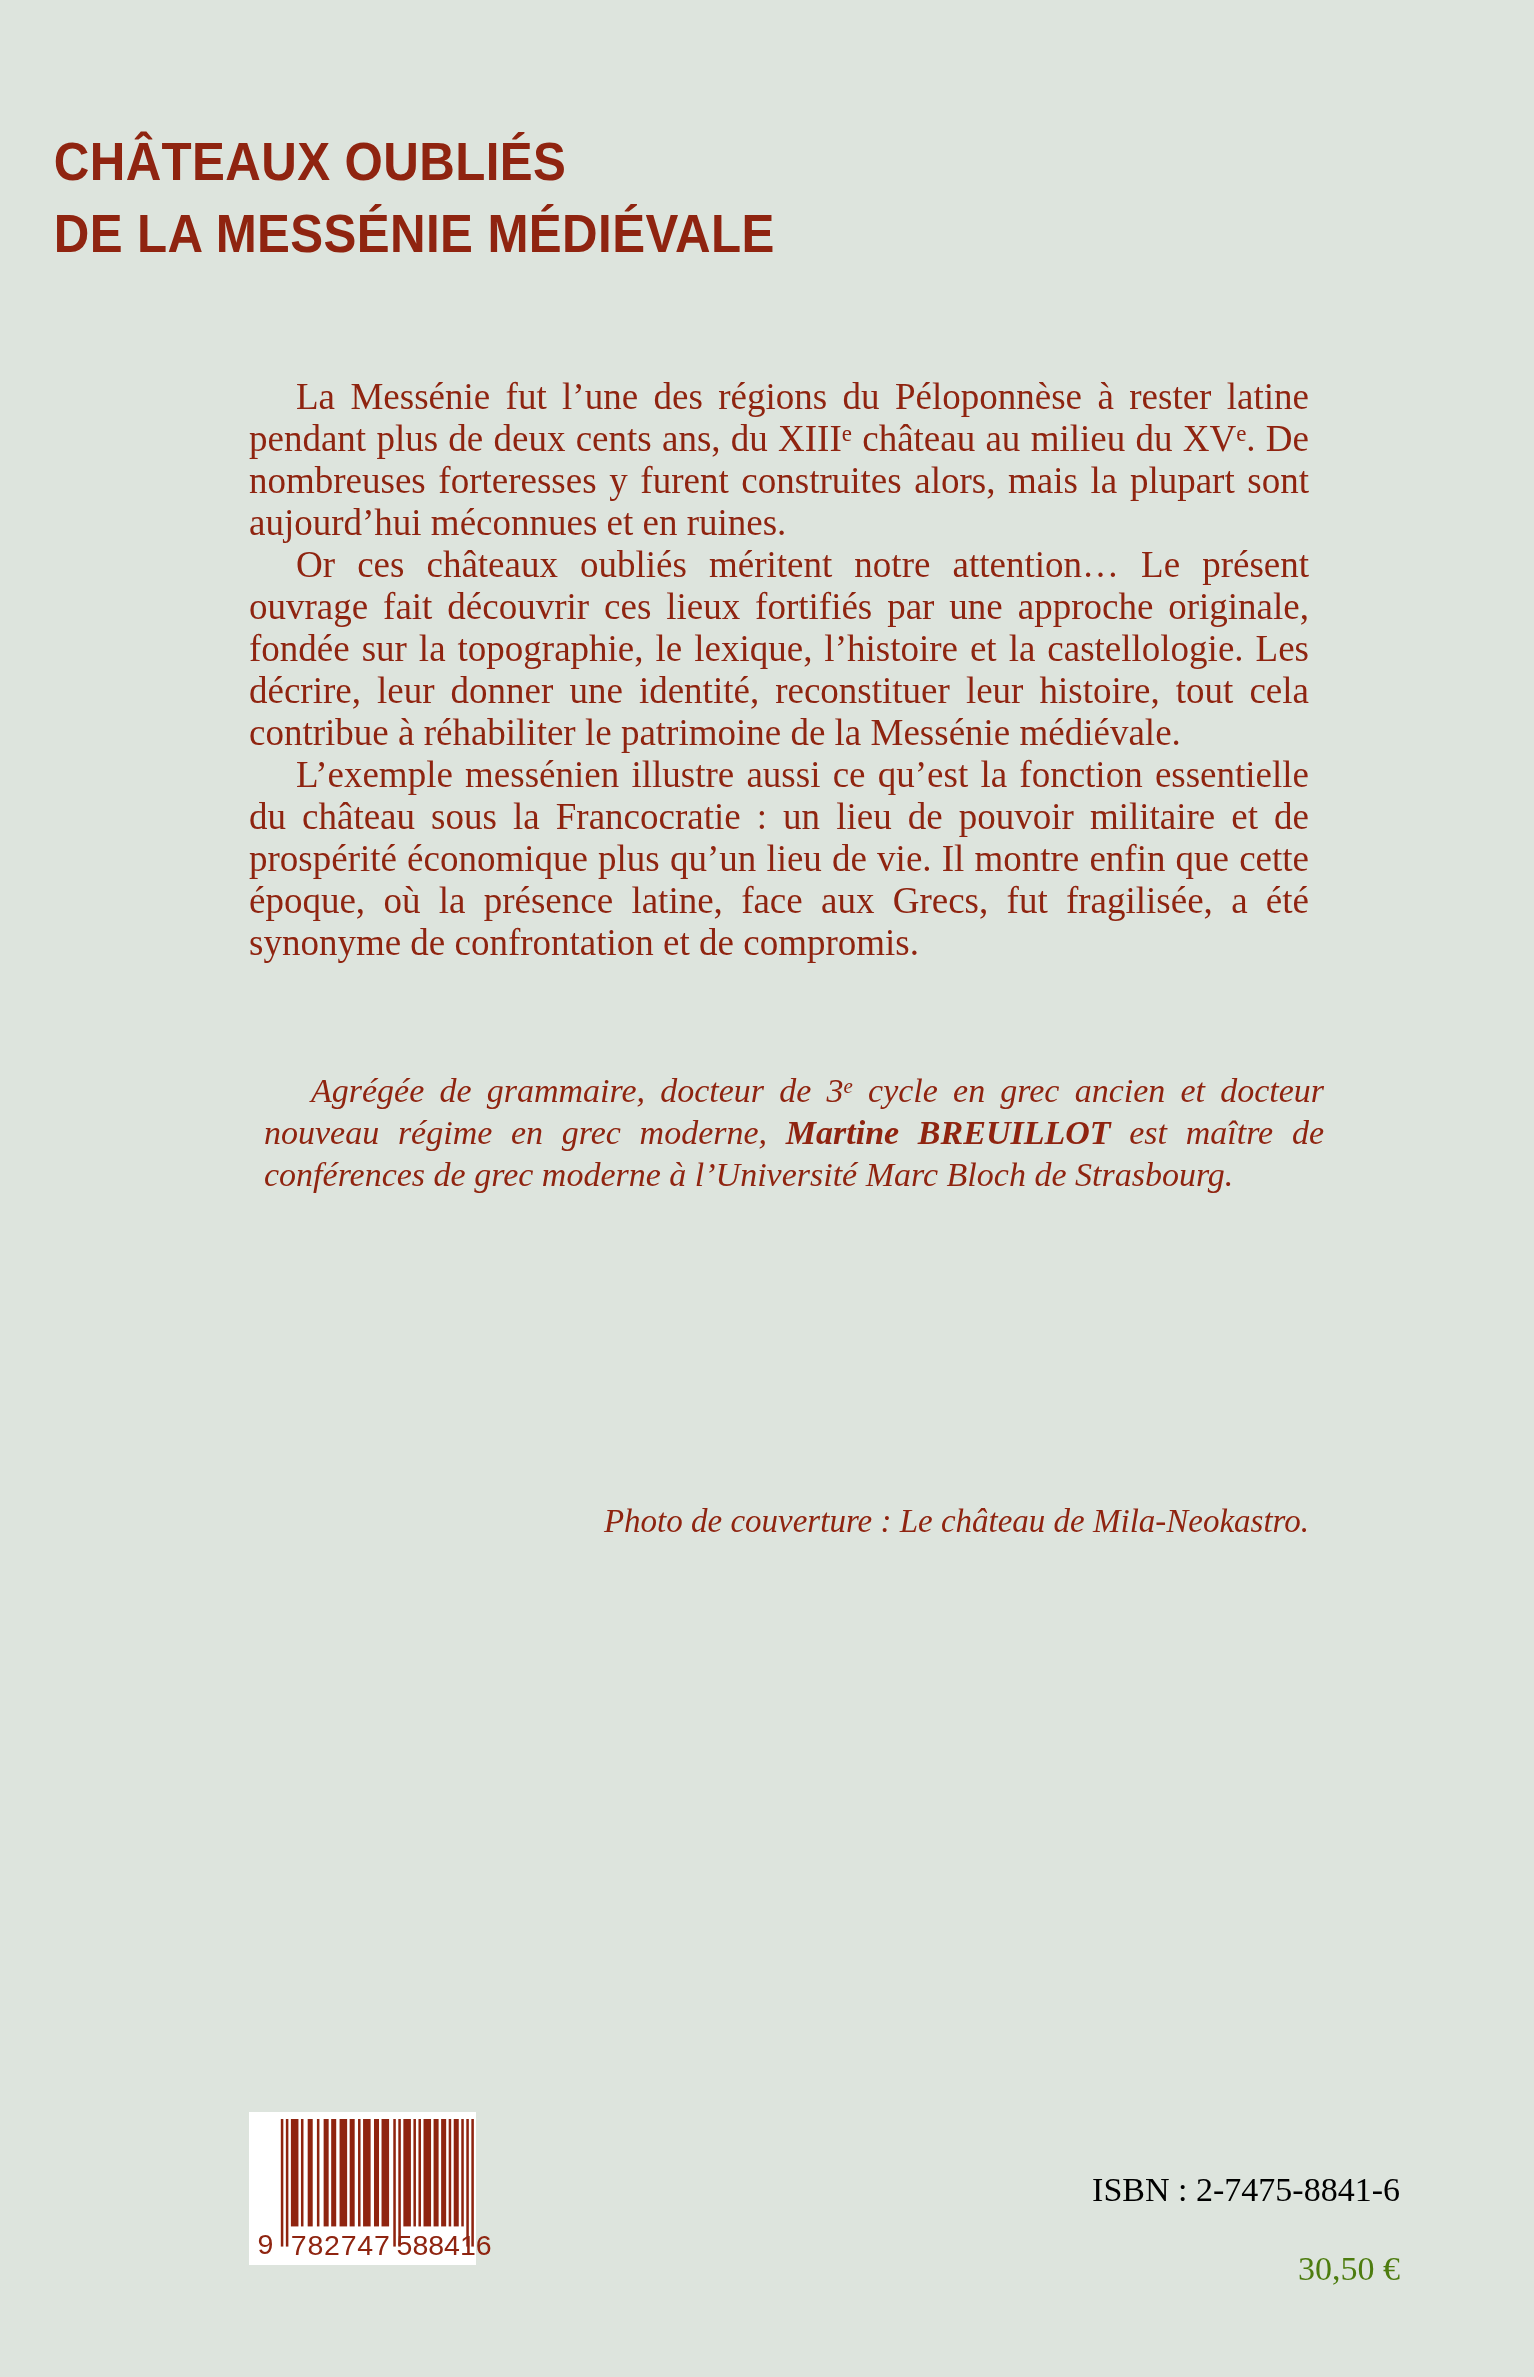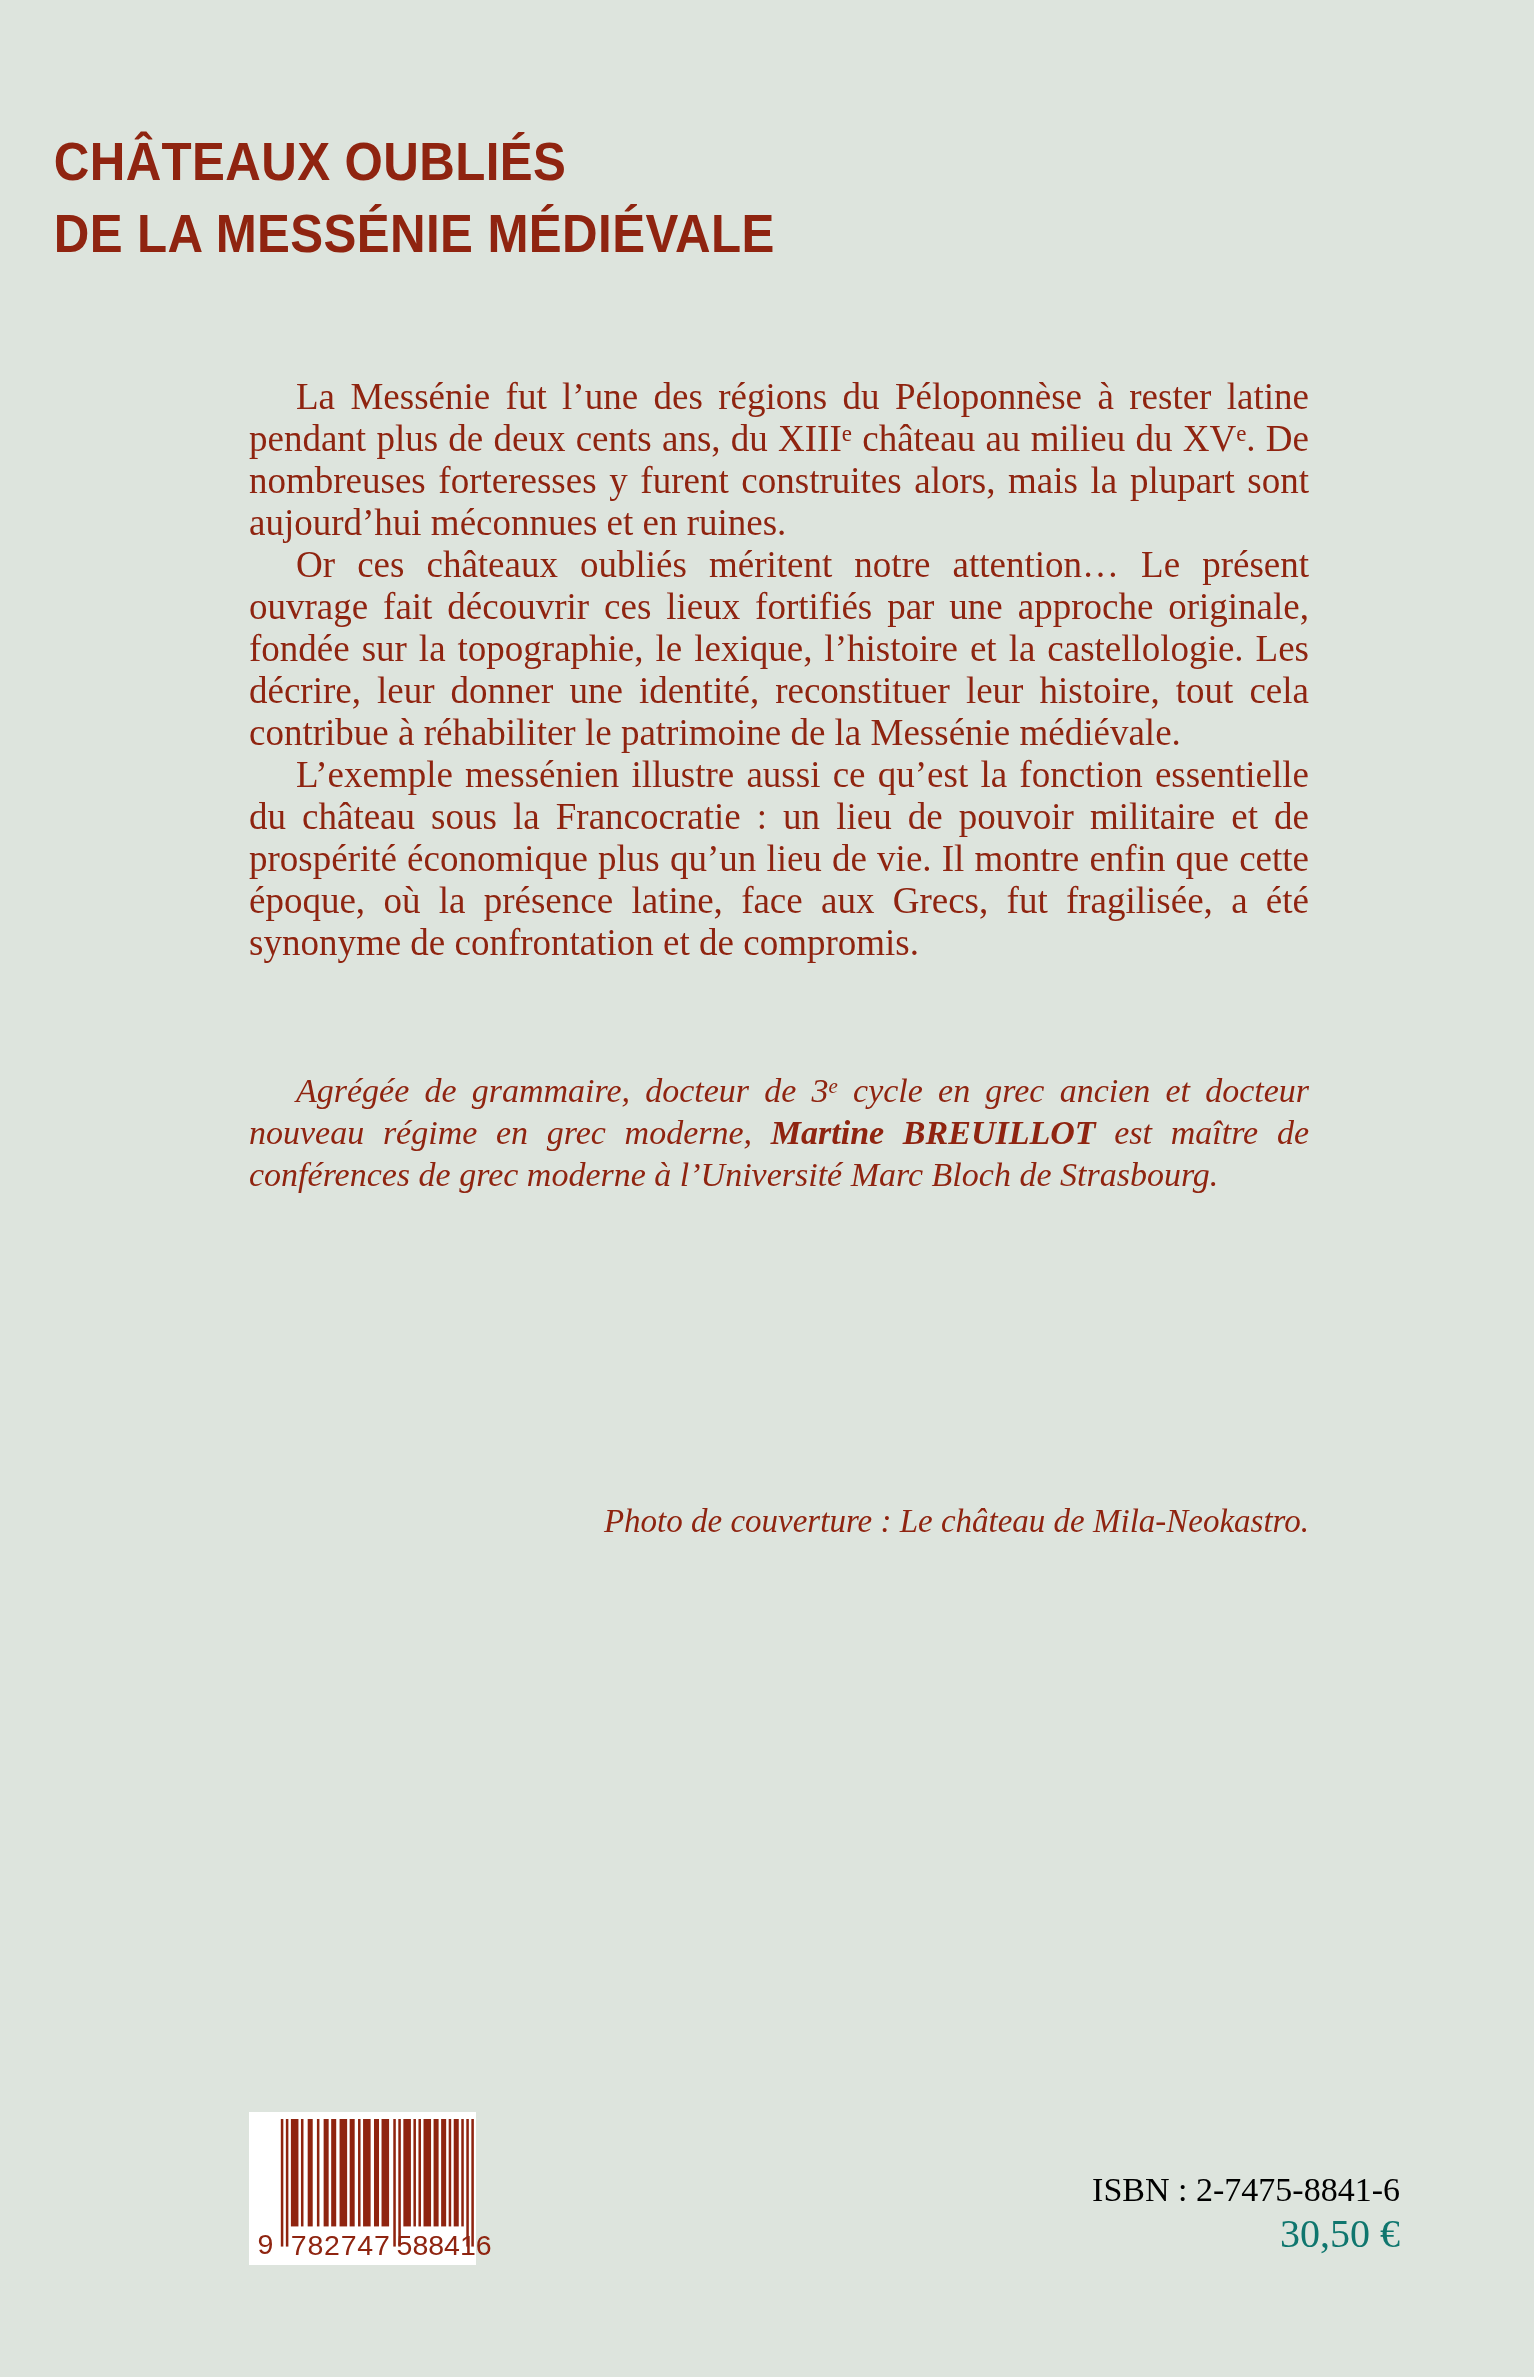--- a/index.html
+++ b/index.html
@@ -62,21 +62,21 @@
   }
   .para sup {
     font-size: 0.62em;
     vertical-align: 0.45em;
     line-height: 0;
   }
 
   
   .bio-block {
     position: absolute;
-    left: 249px;
+    left: 264px;
     top: 1070px;
     width: 1060px;
   }
   .bio {
     font-size: 34px;
     line-height: 42px;
     font-style: italic;
     text-align: justify;
     text-align-last: left;
     text-indent: 47px;
@@ -159,23 +159,24 @@
     right: 134px;
     top: 2168px;
     text-align: right;
   }
   .isbn-line {
     font-size: 34px;
     line-height: 44px;
     color: #000000;
   }
   .price-line {
-    font-size: 40px;
+    font-size: 34px;
     line-height: 44px;
-    color: #0f766e;
+    color: #4d7c0f;
+    margin-top: 35px;
   }
 </style>
 </head>
 <body>
 
 <div class="page">
 
   <div class="title-block">
     <div class="title-line">CHÂTEAUX OUBLIÉS</div>
     <div class="title-line">DE LA MESSÉNIE MÉDIÉVALE</div>

